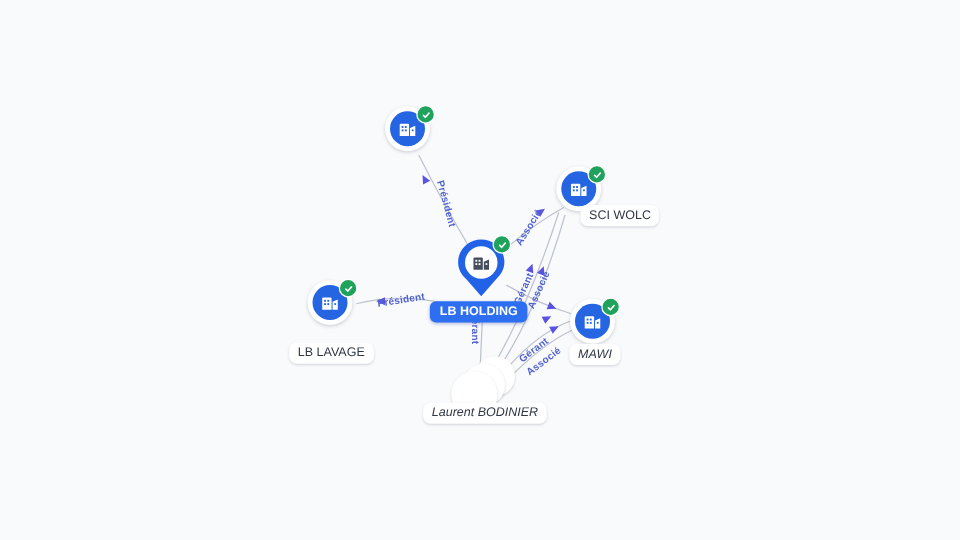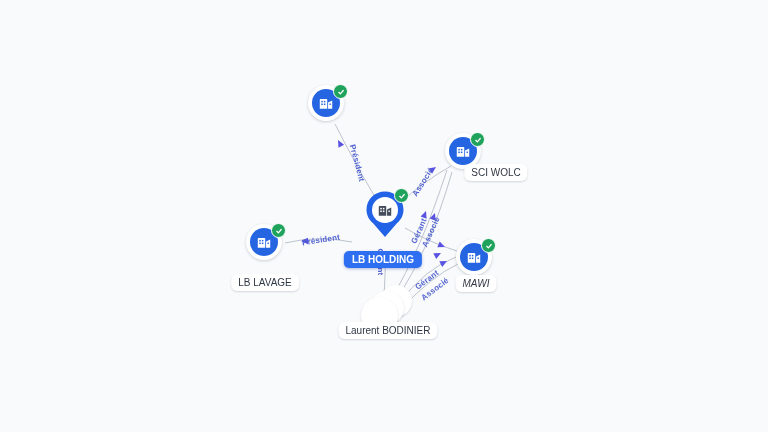--- a/index.html
+++ b/index.html
@@ -240,29 +240,29 @@
         <rect class="win" x="6.6" y="9.6" width="1.7" height="1.7"></rect>
         <rect class="win" x="12.9" y="9.6" width="1.6" height="1.6"></rect>
       </svg>
     </div>
     <div class="check" style="right:-3px;top:-2px;">
       <svg width="8" height="8" viewBox="0 0 10 10">
           <polyline points="2.2,5.4 4.2,7.3 7.8,3.1" fill="none" stroke="#fff" stroke-width="1.6" stroke-linecap="round" stroke-linejoin="round"></polyline>
         </svg>
     </div>
   </div>
-  <div class="node-label main" style="left:383px;top:251px;">LB HOLDING</div>
+  <div class="node-label main" style="left:383px;top:241px;">LB HOLDING</div>
 
   <div class="cluster">
     <div class="stack s-back"></div>
     <div class="stack s-mid"></div>
     <div class="stack s-main">
       <div class="inner purple" style="width:28px;height:28px;">
         <svg class="person-icon" viewBox="0 0 20 20">
           <circle cx="10" cy="7" r="3.1" fill="#ffffff"></circle>
           <path d="M4.3 16.3 c0-3.1 2.6-4.8 5.7-4.8 s5.7 1.7 5.7 4.8 q0 .7-.7 .7 h-10 q-.7 0-.7-.7 z" fill="#ffffff"></path>
         </svg>
       </div>
     </div>
   </div>
-  <div class="node-label" style="left:388px;top:322px;">Laurent BODINIER</div>
+  <div class="node-label" style="left:388px;top:322px;font-style:italic;">Laurent BODINIER</div>
 
 </div>
 
 </body></html>

